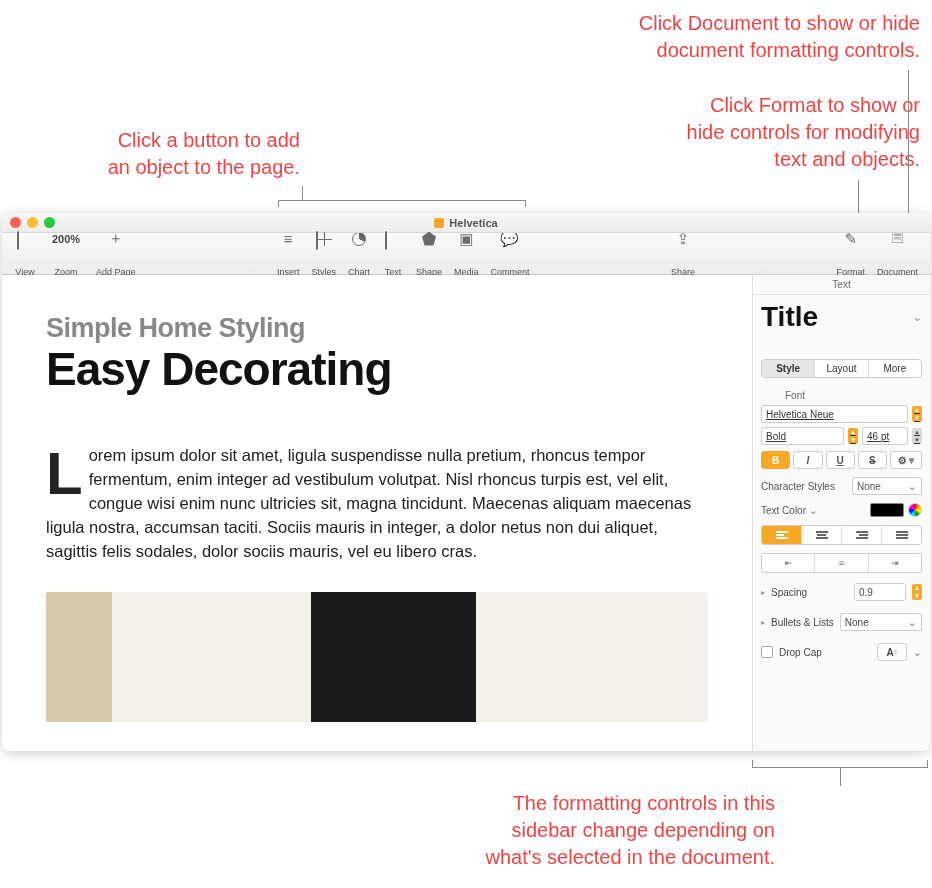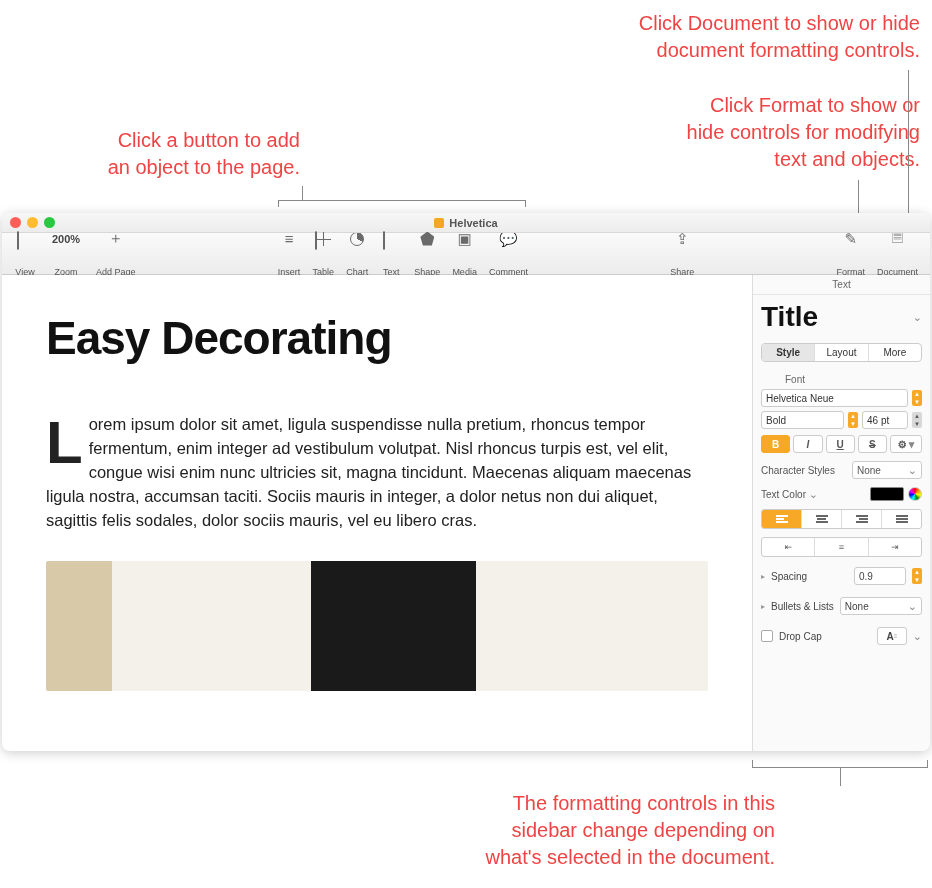--- a/index.html
+++ b/index.html
@@ -180,21 +180,21 @@
   }
   .para-style-name {
     font-size: 28px;
     font-weight: 800;
     color: #111;
   }
   .chev { color: #888; font-size: 11px; }
 
   .seg {
     display: flex;
-    margin: 4px 8px 6px 8px;
+    margin: 20px 8px 6px 8px;
     border-radius: 4px;
     overflow: hidden;
     border: 1px solid #ccc;
     background: #fff;
     font-size: 10px;
   }
   .seg > div {
     flex: 1; text-align: center;
     padding: 3px 0;
     border-right: 1px solid #ddd;
@@ -206,20 +206,21 @@
     font-size: 10px;
     color: #666;
     padding: 6px 8px 2px 8px;
     margin-left: 24px;
   }
   .row {
     display: flex;
     align-items: center;
     gap: 4px;
     padding: 2px 8px;
+    text-decoration: underline;
   }
   .field {
     background: #fff;
     border: 1px solid #ccc;
     border-radius: 3px;
     height: 18px;
     font-size: 10px;
     padding: 0 4px;
     display: flex;
     align-items: center;
@@ -396,21 +397,21 @@
 
     <div class="tb-group-insert">
       <div class="tb-btn">
         <span class="tb-icon">≡</span>
         <span>Insert</span>
       </div>
       <div class="tb-btn">
         <span class="tb-icon">
             <span class="ico ico-grid"><span class="ico-rect"></span></span>
           </span>
-        <span>Table</span>
+        <span>Styles</span>
       </div>
       <div class="tb-btn">
         <span class="tb-icon">
             <span class="ico-pie"></span>
           </span>
         <span>Chart</span>
       </div>
       <div class="tb-btn">
         <span class="tb-icon">
             <span class="ico"><span class="ico-rect"></span></span>
@@ -450,20 +451,21 @@
       <div class="tb-btn">
         <span class="tb-icon">🗎</span>
         <span>Document</span>
       </div>
     </div>
   </div>
 
   <div class="content">
 
     <div class="doc-area">
+      <div class="doc-subtitle">Simple Home Styling</div>
       <div class="doc-title">Easy Decorating</div>
       <div class="doc-body">
         <span class="dropcap">L</span><span>orem ipsum dolor sit amet, ligula suspendisse nulla pretium, rhoncus tempor fermentum, enim integer ad vestibulum volutpat. Nisl rhoncus turpis est, vel elit, congue wisi enim nunc ultricies sit, magna tincidunt. Maecenas aliquam maecenas ligula nostra, accumsan taciti. Sociis mauris in integer, a dolor netus non dui aliquet, sagittis felis sodales, dolor sociis mauris, vel eu libero cras.</span>
       </div>
       <div class="doc-image"></div>
     </div>
 
     <div class="sidebar">
       <div class="sb-header">Text</div>
 

